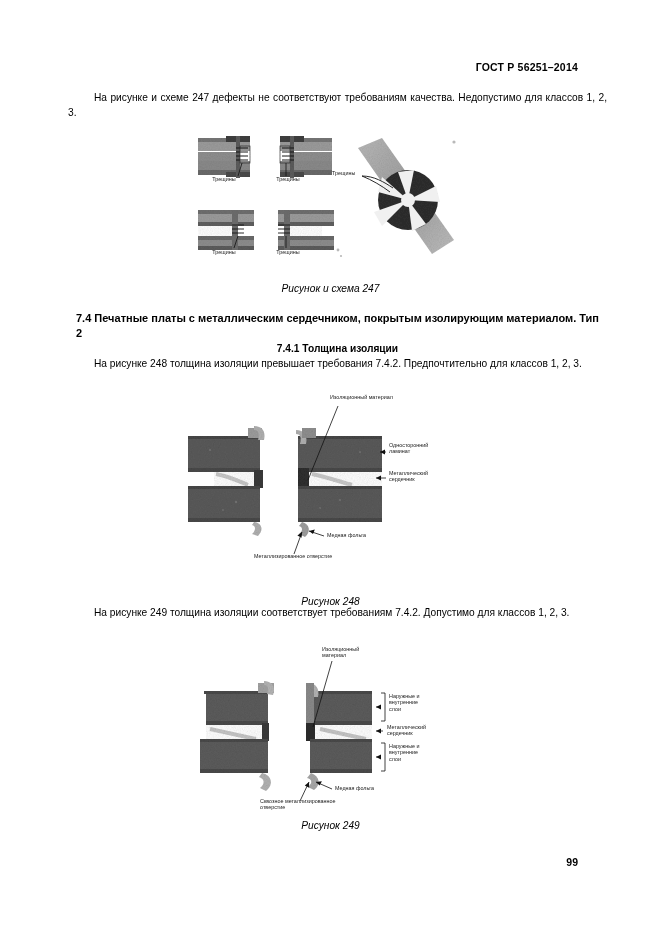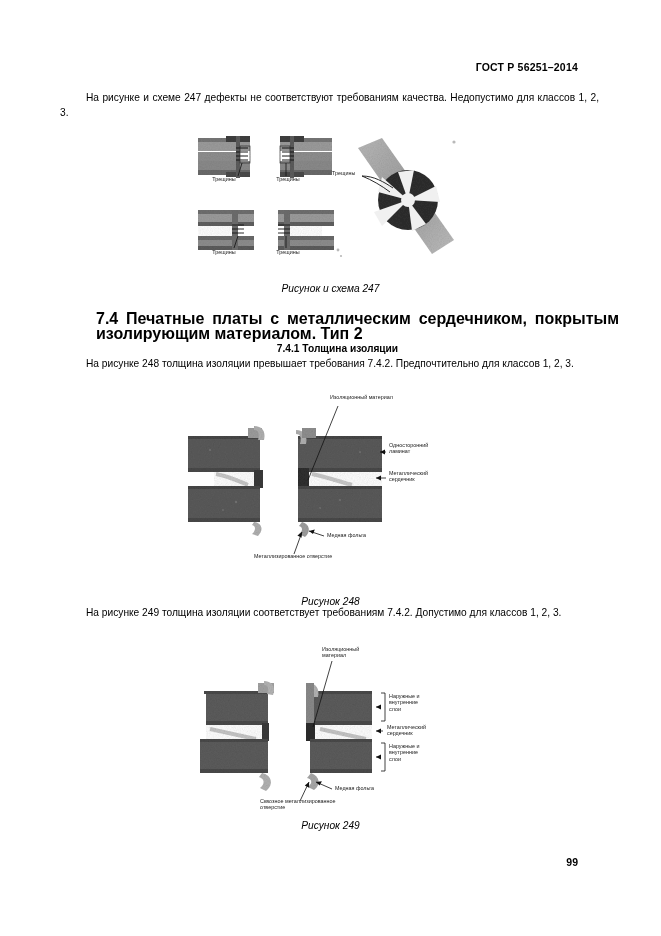--- a/index.html
+++ b/index.html
@@ -43,39 +43,38 @@
     top: 0;
     font-size: 10.5px;
     font-weight: bold;
     letter-spacing: .2px;
     white-space: nowrap;
   }
 
   
   .body-text {
     position: absolute;
-    left: 60px;
+    left: 68px;
     width: 539px;
     font-size: 10.2px;
     line-height: 15px;
     text-align: justify;
     text-justify: inter-word;
   }
   .body-text .indent { display: inline-block; width: 26px; }
 
   .h2 {
     position: absolute;
     left: 76px;
     width: 523px;
-    font-size: 16px;
+    font-size: 11px;
     line-height: 15px;
     font-weight: bold;
     text-align: justify;
     text-align-last: left;
-    margin-left: 20px;
   }
   .h3 {
     position: absolute;
     left: 76px;
     width: 523px;
     font-size: 10.2px;
     line-height: 15px;
     font-weight: bold;
     text-align: center;
   }

